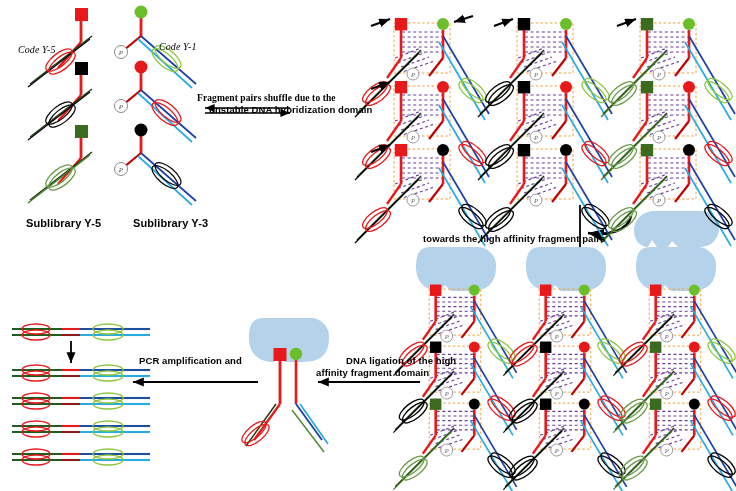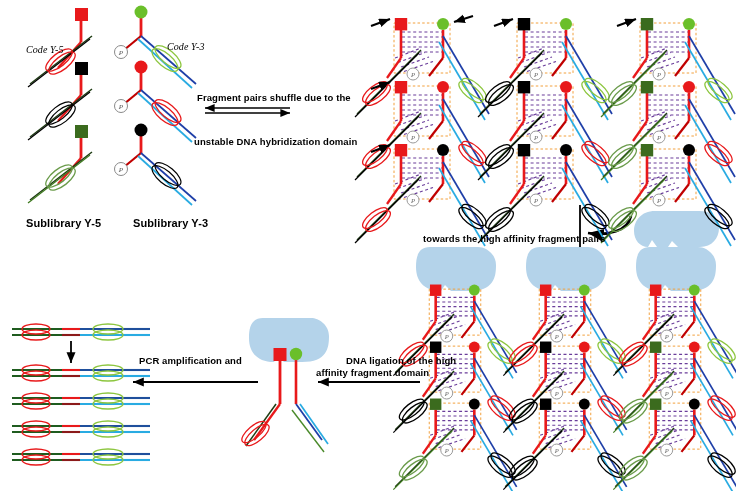--- a/index.html
+++ b/index.html
@@ -3,21 +3,21 @@
 <meta charset="utf-8">
 <style>
   html,body{margin:0;padding:0;background:#ffffff;}
   body{width:736px;height:491px;position:relative;overflow:hidden;
        font-family:"Liberation Sans",sans-serif;color:#000;}
   #stage{position:absolute;left:0;top:0;width:736px;height:491px;}
   svg{position:absolute;left:0;top:0;}
   .lbl{position:absolute;font-weight:bold;font-size:9.5px;line-height:12px;
        letter-spacing:.1px;color:#000;white-space:pre;}
   .ital{font-family:"Liberation Serif",serif;font-style:italic;font-weight:normal;
-        font-size:10px;margin-left:8px;}
+        font-size:10px;}
   .plain{font-weight:bold;font-size:11px;}
 </style>
 </head>
 <body>
 
 <div id="stage">
 
 <svg width="736" height="491" viewBox="0 0 736 491">
   <defs>
     <marker id="ah" markerWidth="7" markerHeight="7" refX="6" refY="2.5" orient="auto">
@@ -900,27 +900,27 @@
           <ellipse cx="36" cy="454" rx="14" ry="5" fill="none" stroke="#e8191b" stroke-width="1.3"></ellipse>
           <ellipse cx="36" cy="460" rx="14" ry="5" fill="none" stroke="#e8191b" stroke-width="1.3"></ellipse>
           <ellipse cx="108" cy="454" rx="15" ry="5" fill="none" stroke="#8dc63f" stroke-width="1.3"></ellipse>
           <ellipse cx="108" cy="460" rx="15" ry="5" fill="none" stroke="#8dc63f" stroke-width="1.3"></ellipse>
         </g>
       </g>
 
 </svg>
 
 <div class="lbl ital" style="left:18px;top:44px;">Code Y-5</div>
-<div class="lbl ital" style="left:159px;top:41px;">Code Y-3</div>
+<div class="lbl ital" style="left:159px;top:41px;">Code Y-1</div>
 
 <div class="lbl plain" style="left:26px;top:217px;">Sublibrary Y-5</div>
 <div class="lbl plain" style="left:133px;top:217px;">Sublibrary Y-3</div>
 
-<div class="lbl" style="left:197px;top:92px;">Fragment pairs shuffle due to the</div>
-<div class="lbl" style="left:194px;top:104px;margin-top:32px;">unstable DNA hybridization domain</div>
+<div class="lbl" style="left:197px;top:92px;font-family:Liberation Serif, serif;">Fragment pairs shuffle due to the</div>
+<div class="lbl" style="left:209px;top:104px;">unstable DNA hybridization domain</div>
 
 <div class="lbl" style="left:411px;top:233px;margin-left:12px;">towards the high affinity fragment pairs</div>
 
 <div class="lbl" style="left:316px;top:355px;margin-left:30px;">DNA ligation of the high</div>
 <div class="lbl" style="left:316px;top:367px;">affinity fragment domain</div>
 
 <div class="lbl" style="left:139px;top:355px;">PCR amplification and</div>
 
 </div>
 

